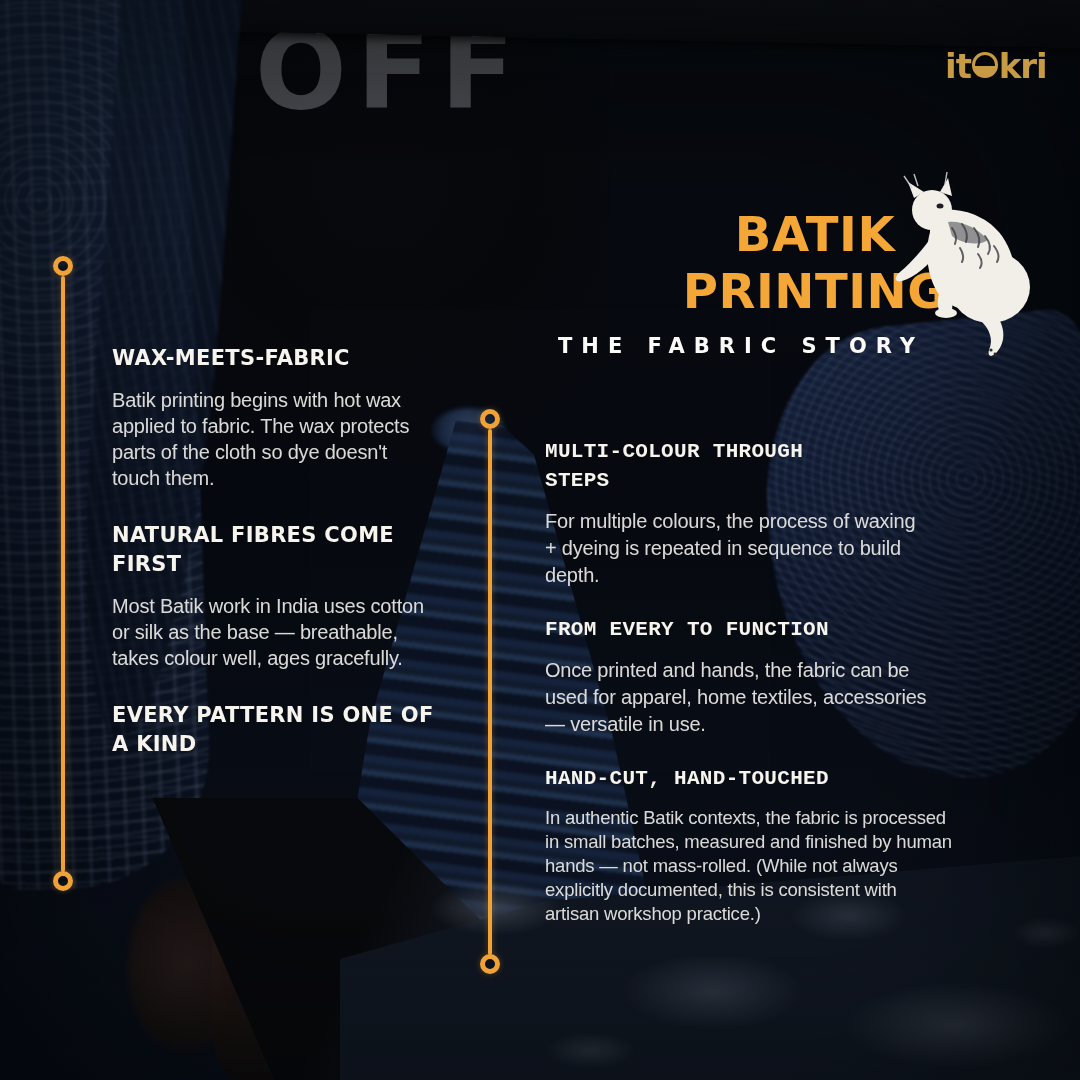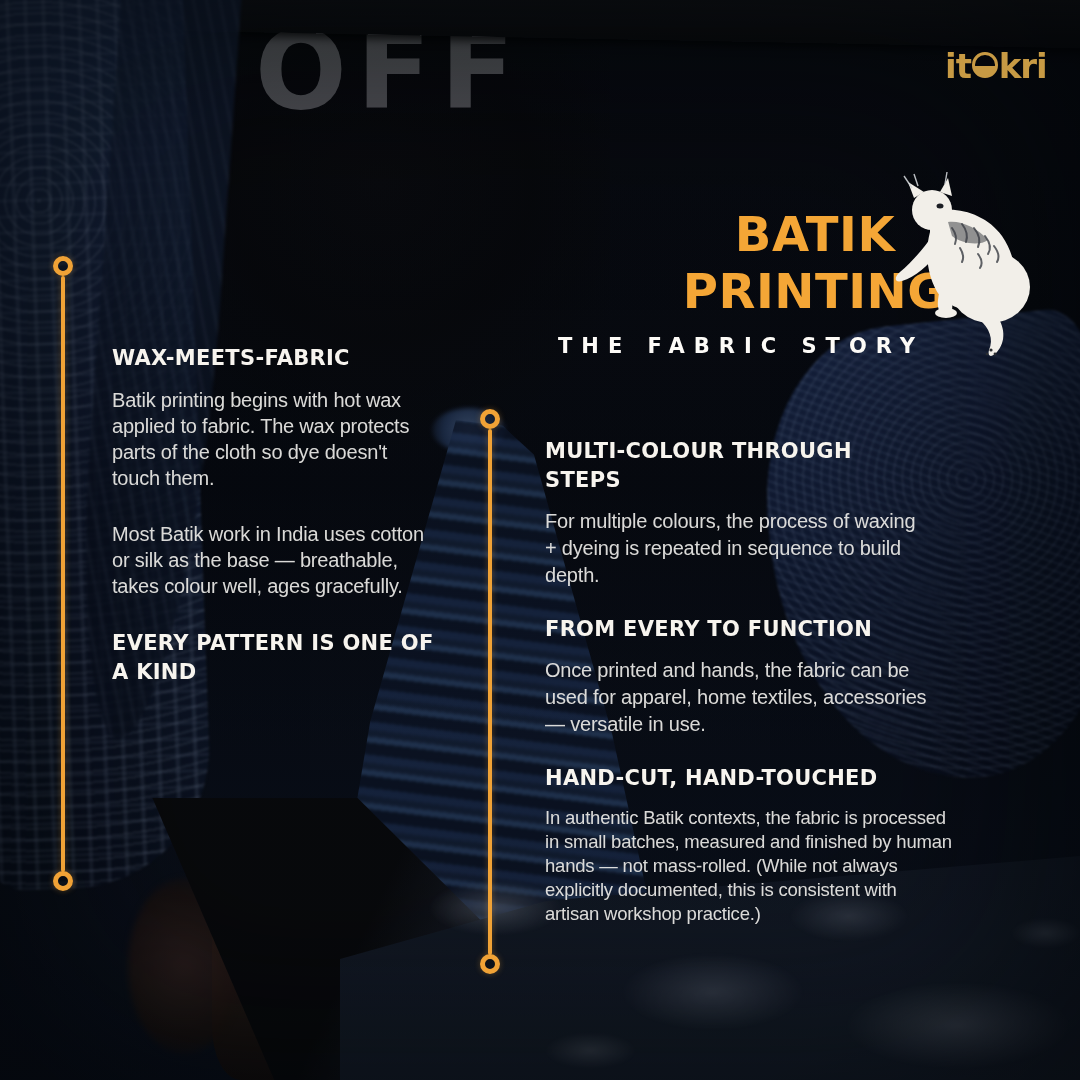--- a/index.html
+++ b/index.html
@@ -91,21 +91,21 @@
   .ring{position:absolute;width:20px;height:20px;border:5px solid #F0A236;border-radius:50%;
       box-shadow:0 0 6px rgba(240,162,54,.3);background:rgba(8,10,16,.25);box-sizing:border-box;}
 
   .col{position:absolute;}
   .col-left{left:112px;top:344px;width:400px;}
   .col-right{left:545px;top:437px;width:470px;}
   .sec h3{margin:0 0 14px 0;font-family:"DejaVu Sans",sans-serif;font-weight:bold;
       font-size:21px;line-height:29px;letter-spacing:.3px;color:#F7F4EE;white-space:pre-line;}
   .sec p{margin:0 0 30px 0;font-size:20px;line-height:26px;letter-spacing:-.2px;
       color:rgba(235,233,230,.93);white-space:pre-line;font-weight:400;}
-  .col-right .sec h3{margin-bottom:13px;}
+  .col-right .sec h3{margin-bottom:13px;font-family:Liberation Mono, monospace;}
   .col-right .sec p{margin-bottom:26px;font-size:20px;line-height:27px;}
   .col-right .sec:nth-child(3) p{font-size:18.5px;line-height:24px;}
 </style>
 </head>
 <body>
 
 <div class="canvas">
 
   <div class="bg">
     <div class="bg-base"></div>
@@ -180,20 +180,22 @@
 
     <div class="col col-left">
       <div class="sec">
         <h3>WAX-MEETS-FABRIC</h3>
         <p>Batik printing begins with hot wax
 applied to fabric. The wax protects
 parts of the cloth so dye doesn't
 touch them.</p>
       </div>
       <div class="sec">
+        <h3>NATURAL FIBRES COME
+FIRST</h3>
         <p>Most Batik work in India uses cotton
 or silk as the base — breathable,
 takes colour well, ages gracefully.</p>
       </div>
       <div class="sec">
         <h3>EVERY PATTERN IS ONE OF
 A KIND</h3>
       </div>
     </div>
 

